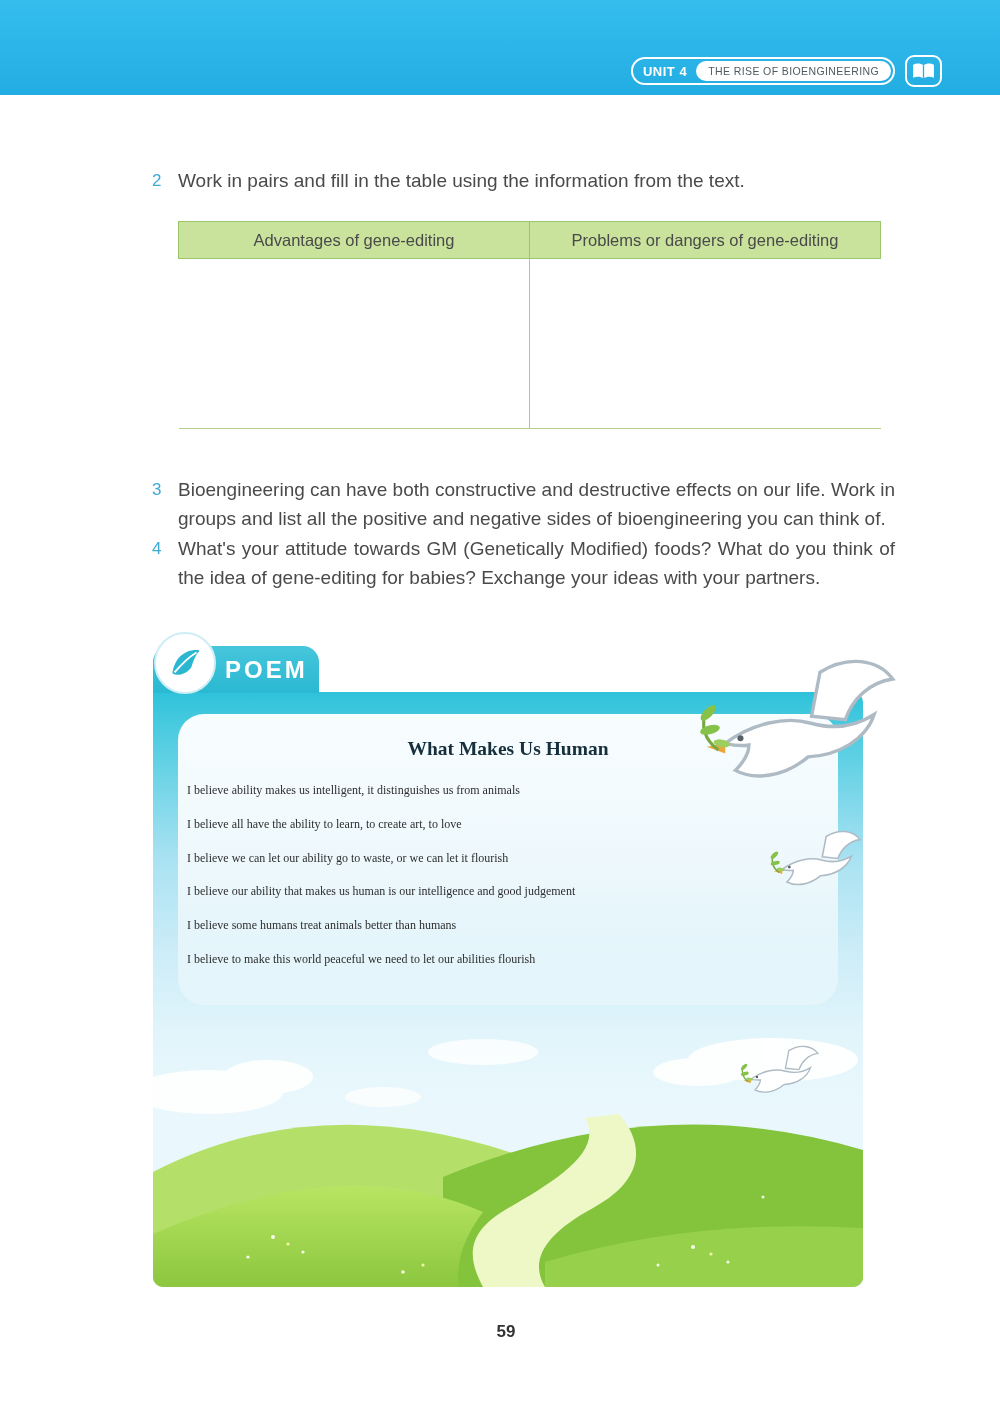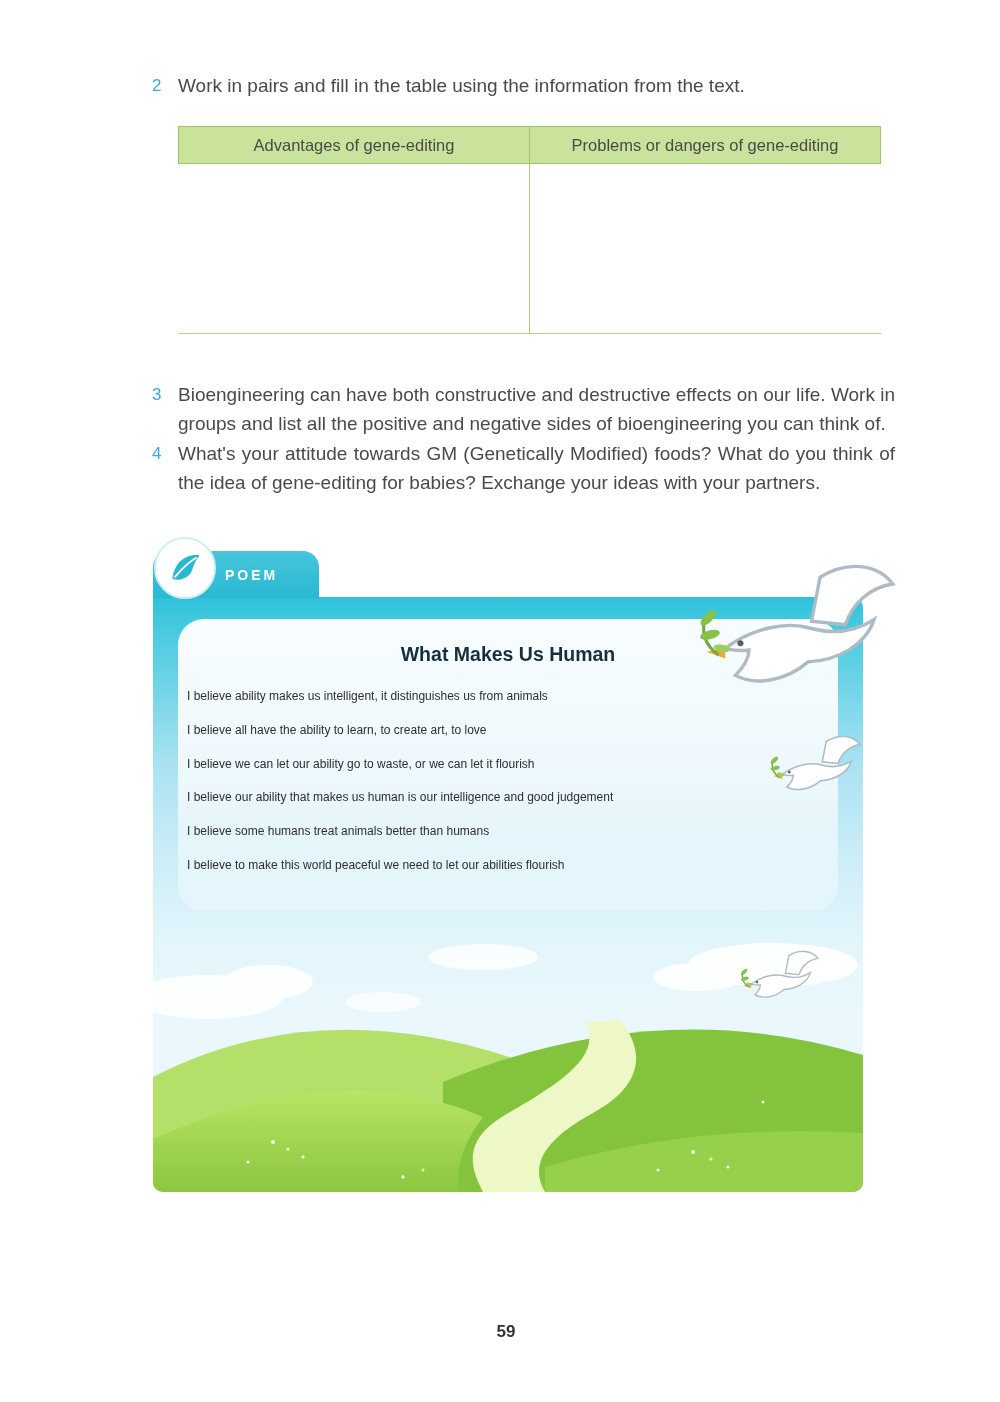--- a/index.html
+++ b/index.html
@@ -31,30 +31,31 @@
   .gene-table td { height:170px; border-bottom:1.5px solid #b3d488; }
   .gene-table td:first-child { border-right:1.5px solid #a9ce7d; }
 
   
   .poem-wrap { position:relative; margin:100px 0 0 153px; width:710px; }
   .poem-tab {
     position:absolute; left:0; top:-46px; width:166px; height:47px;
     background:linear-gradient(180deg,#46c6dc 0%,#2ab8d2 100%);
     border-radius:16px 16px 0 0; display:flex; align-items:center; z-index:4;
   }
-  .poem-tab-label { margin-left:72px; color:#ffffff; font-weight:bold; font-size:14px; letter-spacing:3px; }
+  .poem-tab-label { margin-left:72px; color:#ffffff; font-weight:bold; font-size:24px; letter-spacing:3px; }
   .poem-badge {
     position:absolute; left:1px; top:-60px; width:62px; height:62px; z-index:5;
     background:#ffffff; border:2px solid #cdeef5; border-radius:50%;
     display:flex; align-items:center; justify-content:center;
   }
   .poem-box {
     position:relative; width:710px; height:595px; overflow:hidden;
     border-radius:0 10px 10px 10px;
     background:linear-gradient(180deg,#2ec2da 0%,#4acbe0 6%,#a9e2f2 28%,#cdedf8 44%,#e2f5fb 58%,#eaf8fd 70%);
+    font-family:Liberation Serif, serif;
   }
   .poem-panel {
     position:relative; z-index:3; margin:22px 25px 0; border-radius:26px;
     padding:24px 0 14px;
     background:linear-gradient(180deg,#f8fdff 0%,#edf8fc 55%,rgba(237,248,252,0.55) 100%);
   }
   .poem-title { text-align:center; color:#152f3c; font-size:19.5px; font-weight:bold; margin-bottom:24px; }
   .poem-line { margin:0 0 20px; padding:0 9px; font-size:12px; line-height:1.15; color:#2e2e2e; }
   .poem-line:last-child { margin-bottom:24px; }
 
@@ -81,20 +82,34 @@
       <path d="M18 56 C 10 50, 7 42, 11 32" stroke="#76a93f" stroke-width="1.8" fill="none"></path>
       <ellipse cx="12" cy="34" rx="6" ry="2.6" fill="#86c249" transform="rotate(-45 12 34)"></ellipse>
       <ellipse cx="13" cy="44" rx="6" ry="2.6" fill="#86c249" transform="rotate(-15 13 44)"></ellipse>
       <ellipse cx="20" cy="52" rx="5" ry="2.2" fill="#9ccf5e" transform="rotate(10 20 52)"></ellipse>
     </g>
   </defs>
 </svg>
 
 <div class="sheet">
 
+  <div class="topbar">
+    <div class="header-group">
+      <div class="unit-pill">
+        <span class="unit-num">UNIT 4</span>
+        <span class="unit-title">THE RISE OF BIOENGINEERING</span>
+      </div>
+      <div class="book-box">
+        <svg viewBox="0 0 24 18" width="25" height="19">
+          <path d="M12 3 C 9 1, 5 1, 2 2.5 L 2 15 C 5 13.5, 9 13.5, 12 15.5 C 15 13.5, 19 13.5, 22 15 L 22 2.5 C 19 1, 15 1, 12 3 Z" fill="#ffffff"></path>
+          <path d="M12 3 L 12 15.5" stroke="#29b1e3" stroke-width="1.3"></path>
+        </svg>
+      </div>
+    </div>
+  </div>
 
   <div class="exercise ex-2">
     <span class="ex-num">2</span>
     <span class="ex-text">Work in pairs and fill in the table using the information from the text.</span>
   </div>
 
   <table class="gene-table">
     <thead>
       <tr>
         <th>Advantages of gene-editing</th>

